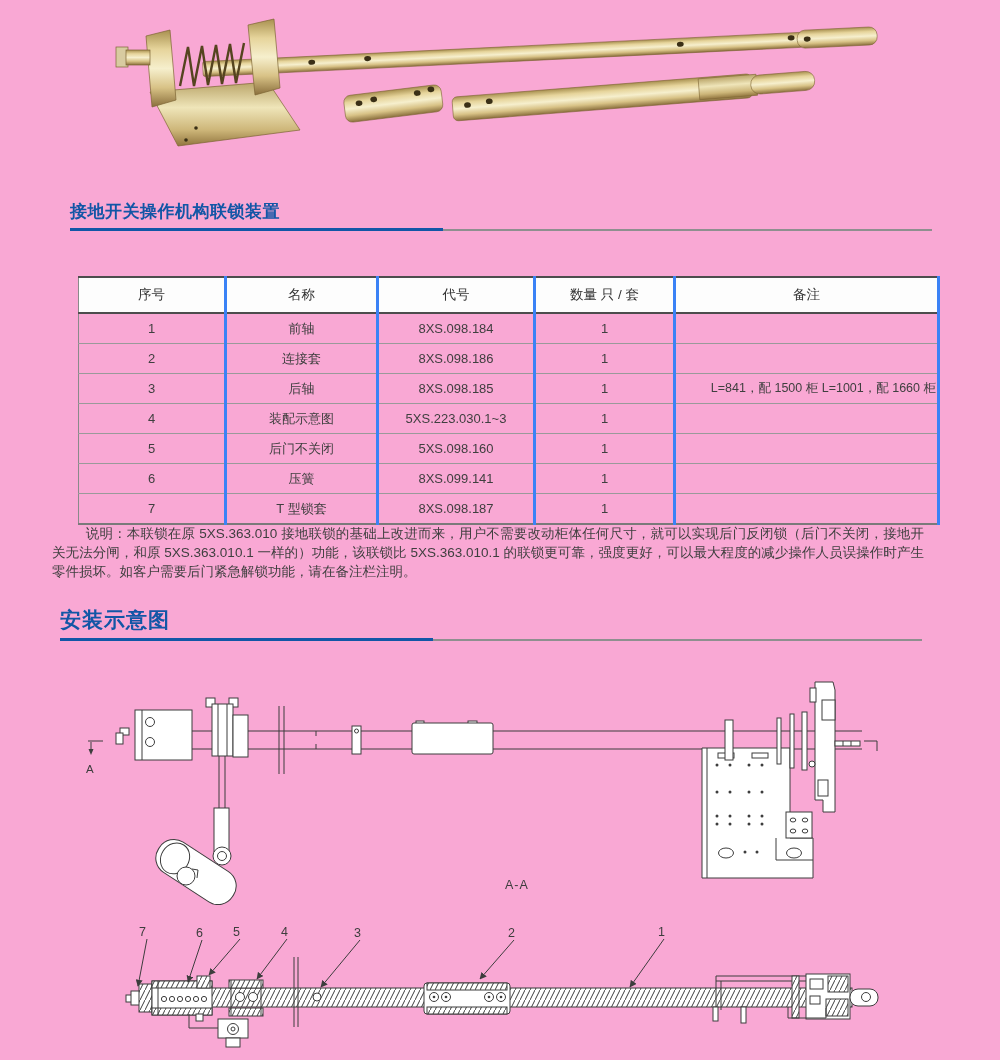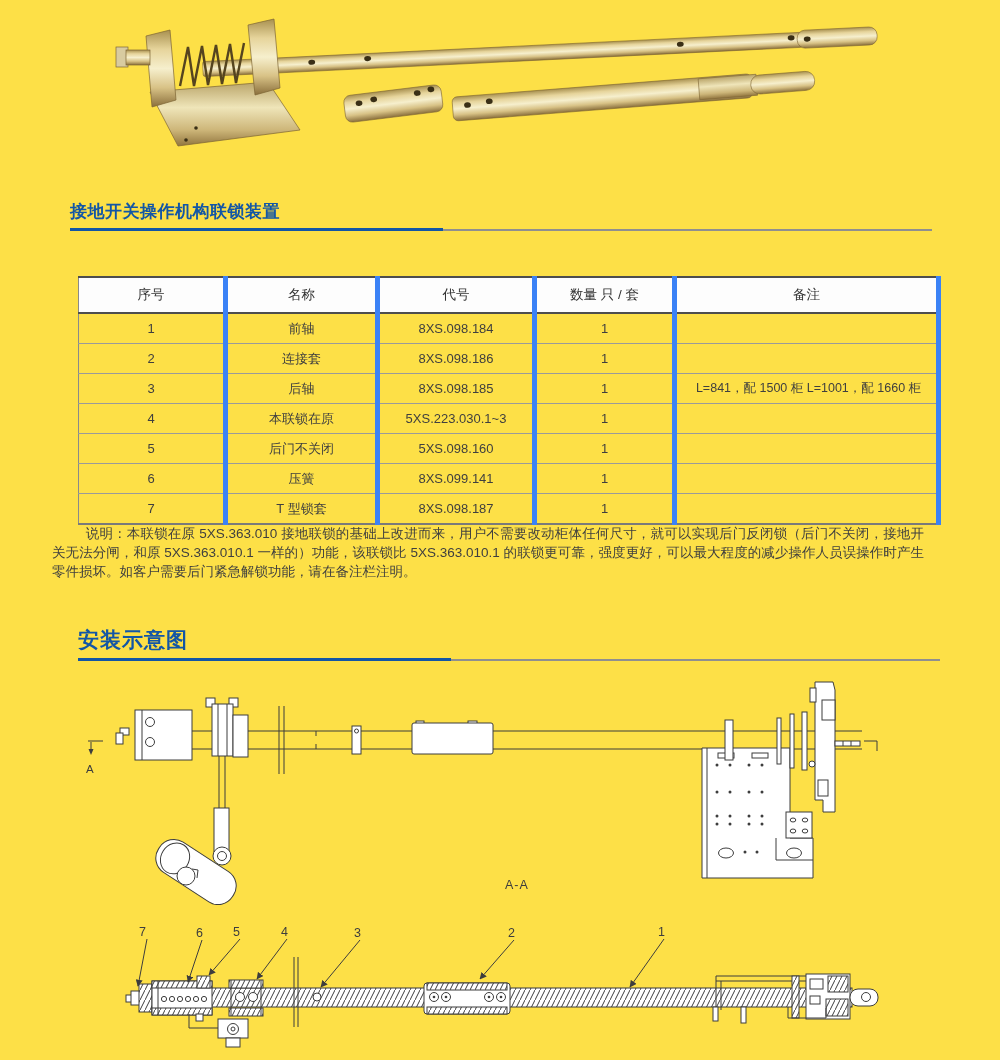--- a/index.html
+++ b/index.html
@@ -1,38 +1,38 @@
 <!DOCTYPE html>
 <html><head>
 <meta charset="utf-8">
 <style>
   html,body{margin:0;padding:0;background:#fff;}
-  .page{position:relative;width:1000px;height:1060px;background:#fde047;overflow:hidden;
+  .page{position:relative;width:1000px;height:1060px;background:#f9a8d4;overflow:hidden;
         font-family:"Liberation Sans","DejaVu Sans",sans-serif;color:#3f3f3f;}
   svg{display:block;}
   
   .title-block{position:absolute;left:70px;top:200px;width:862px;}
   .title-line{color:#1256a6;font-weight:bold;font-size:17px;line-height:23px;letter-spacing:.5px;}
   .rule{position:relative;height:4px;margin-top:5px;}
   .rule .rule-gray{position:absolute;left:2px;right:0;top:1px;height:2px;background:#8f8f8f;}
   .rule .rule-blue{position:absolute;left:0;top:0;width:373px;height:3px;background:#1256a6;}
   
   .parts-table{position:absolute;left:78px;top:276px;width:860px;border-collapse:collapse;table-layout:fixed;
                font-size:13px;color:#3f3f3f;}
   .parts-table th{height:32px;font-weight:normal;font-size:13.5px;color:#333;
                   border-bottom:2px solid #4d4d4d;background:#fdfdfd;}
   .parts-table td{height:27px;text-align:center;border-bottom:1px solid #9a9a9a;}
-  .parts-table th,.parts-table td{border-left:1px solid #8a8a8a;border-right:5px solid #3b82f6;}
+  .parts-table th,.parts-table td{border-left:1px solid #8a8a8a;border-right:3px solid #3b82f6;}
   .parts-table{border-top:2px solid #4d4d4d;border-bottom:2px solid #7a7a7a;}
-  .parts-table td.remark{text-align:center;padding-left:5px;font-size:12.5px;}
+  .parts-table td.remark{text-align:right;padding-left:5px;font-size:12.5px;}
   
   .note{position:absolute;left:52px;top:510px;width:872px;font-size:13.5px;line-height:19px;
         text-indent:2.5em;color:#3f3f3f;text-align:justify;}
   
-  .install-heading{position:absolute;left:78px;top:606px;width:862px;margin-top:20px;}
+  .install-heading{position:absolute;left:60px;top:606px;width:862px;}
   .install-heading .h-text{color:#1256a6;font-weight:bold;font-size:21px;line-height:27px;letter-spacing:1px;}
   
   .photo-wrap{position:absolute;left:60px;top:0;}
   .diagram1-wrap{position:absolute;left:60px;top:665px;}
   .diagram2-wrap{position:absolute;left:60px;top:905px;}
   text{font-family:"Liberation Sans","DejaVu Sans",sans-serif;}
 </style>
 </head>
 <body>
 
@@ -138,21 +138,21 @@
       </tr>
       <tr>
         <td>3</td>
         <td>后轴</td>
         <td>8XS.098.185</td>
         <td>1</td>
         <td class="remark">L=841，配 1500 柜 L=1001，配 1660 柜</td>
       </tr>
       <tr>
         <td>4</td>
-        <td>本联锁在原</td>
+        <td>装配示意图</td>
         <td>5XS.223.030.1~3</td>
         <td>1</td>
         <td class="remark"></td>
       </tr>
       <tr>
         <td>5</td>
         <td>后门不关闭</td>
         <td>5XS.098.160</td>
         <td>1</td>
         <td class="remark"></td>

